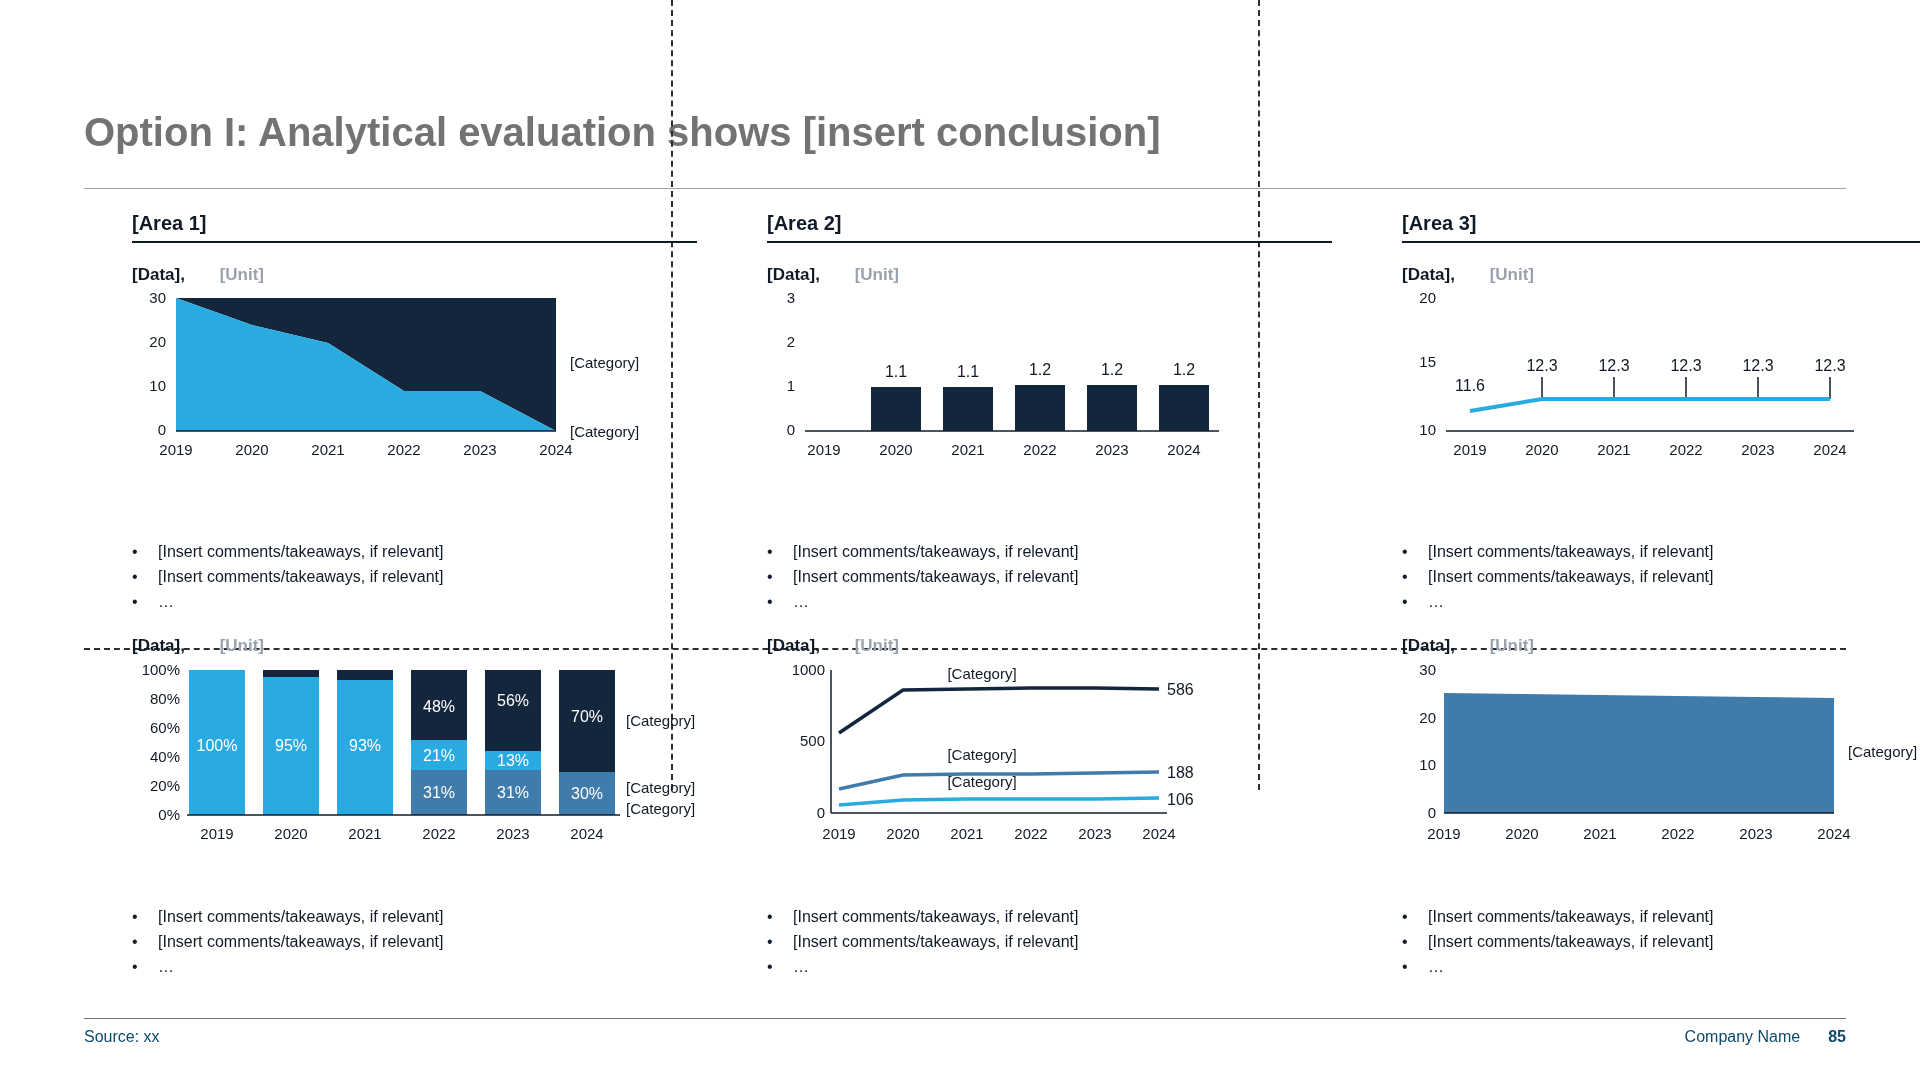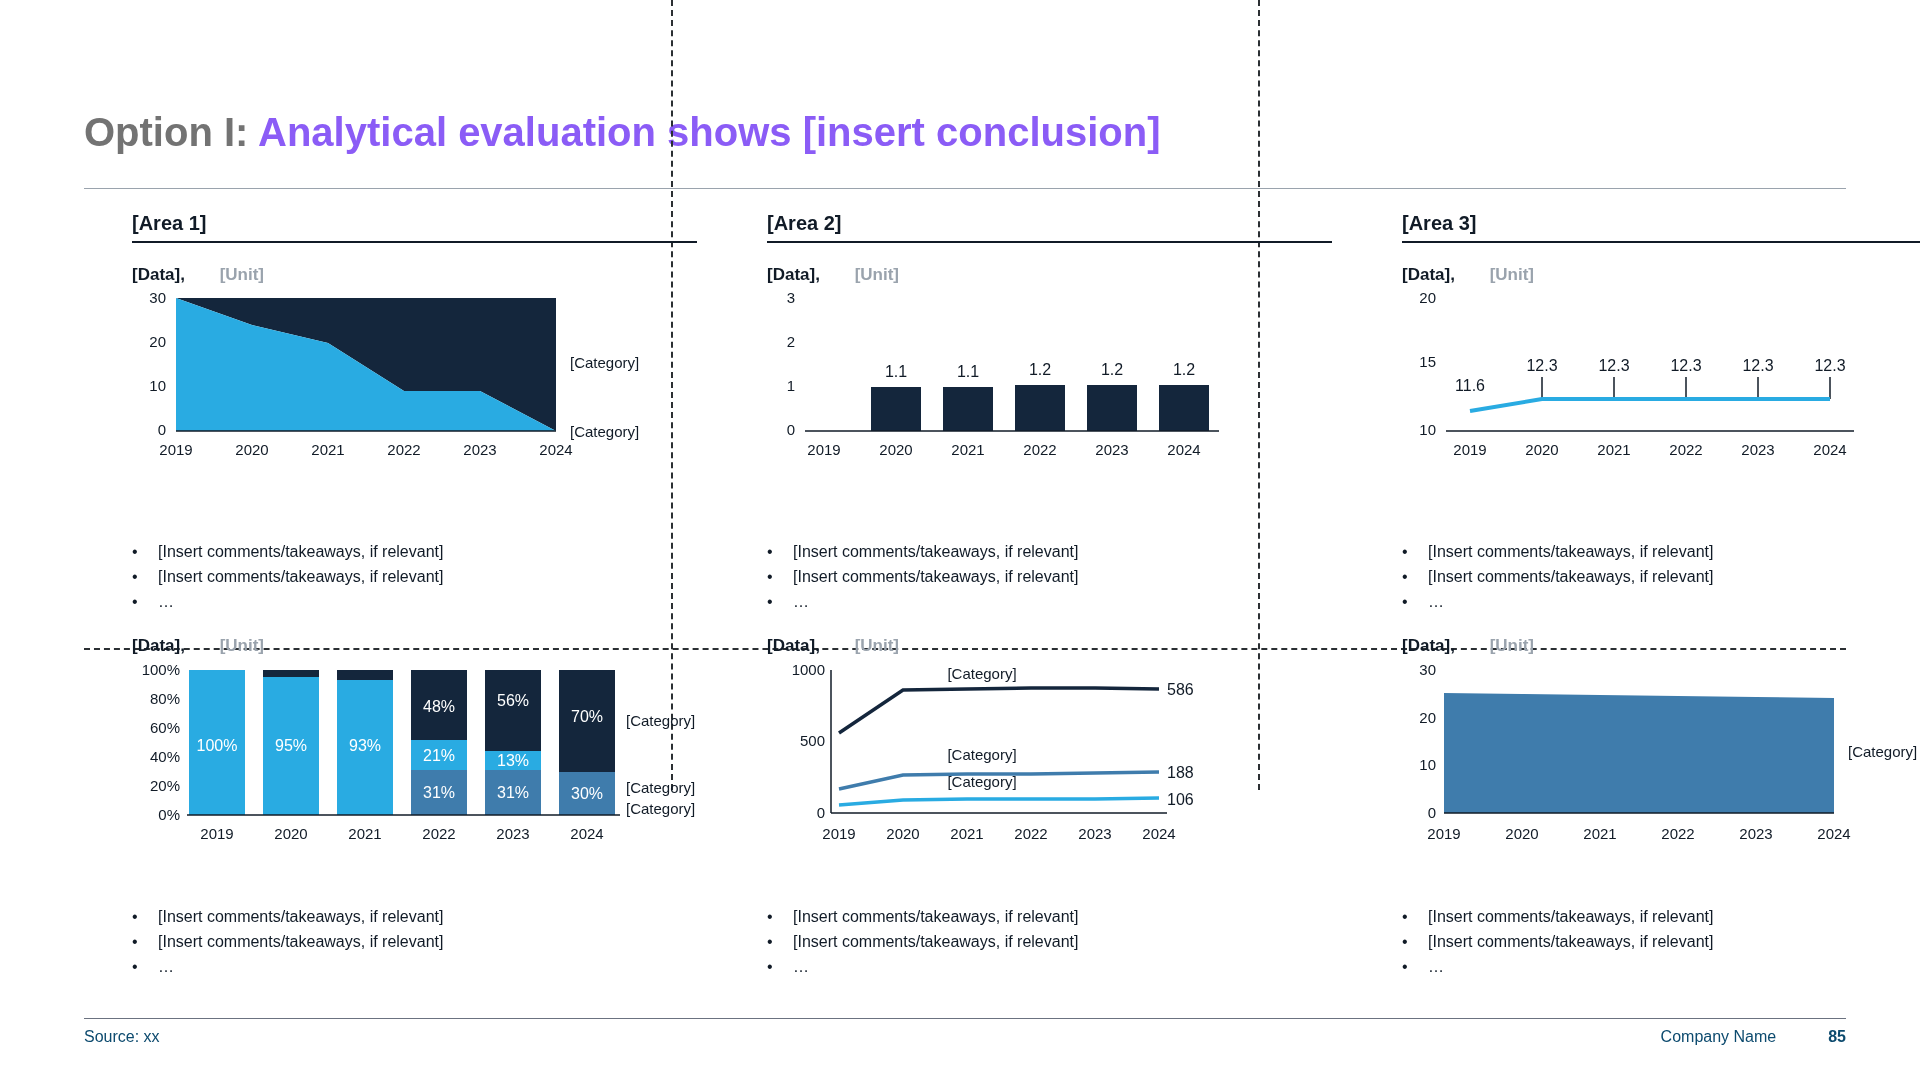--- a/index.html
+++ b/index.html
@@ -28,21 +28,21 @@
     top: 110px;
     width: 1760px;
   }
   .title {
     font-size: 40px;
     font-weight: bold;
     line-height: 1.1;
     white-space: nowrap;
   }
   .title .accent { color: #737373; }
-  .title .rest { color: #8b5cf6; }
+  .title .rest { color: #737373; }
   .title-rule {
     position: absolute;
     left: 84px;
     top: 188px;
     width: 1762px;
     height: 1px;
     background: #9aa3ad;
   }
   
   .columns {
@@ -134,21 +134,21 @@
   .footer {
     position: absolute;
     left: 84px;
     top: 1028px;
     width: 1762px;
     display: flex;
     justify-content: space-between;
     font-size: 16px;
     color: #0c4a6e;
   }
-  .footer .right { display: flex; gap: 52px; }
+  .footer .right { display: flex; gap: 28px; }
   .footer .page { font-weight: bold; }
   svg { display: block; }
   .tick { font-size: 15px; fill: #111b27; font-family: "Liberation Sans", sans-serif; }
   .vallbl { font-size: 16px; fill: #111b27; font-family: "Liberation Sans", sans-serif; }
   .catlbl { font-size: 15px; fill: #111b27; font-family: "Liberation Sans", sans-serif; }
   .barlbl-w { font-size: 16px; fill: #ffffff; font-family: "Liberation Sans", sans-serif; }
 </style>
 </head>
 <body>
 

